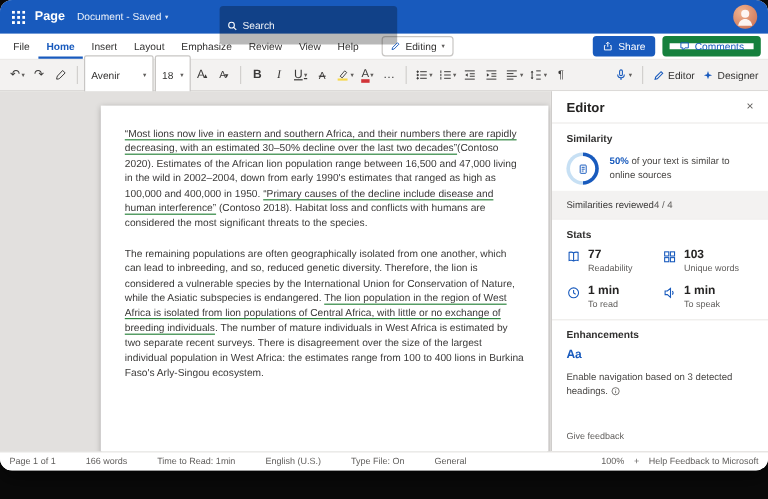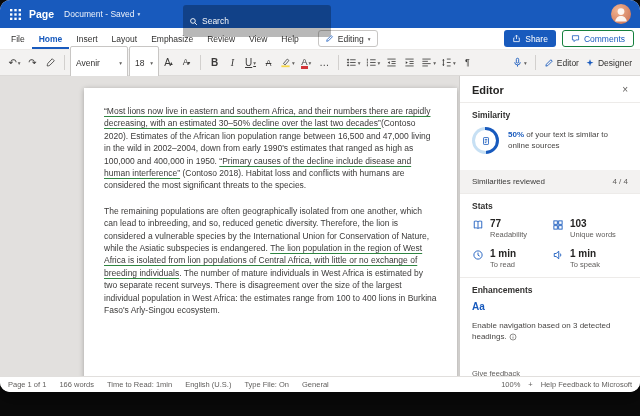--- a/index.html
+++ b/index.html
@@ -19,21 +19,21 @@
   .avatar{position:absolute;right:9px;top:4px;width:20px;height:20px;border-radius:50%;background:radial-gradient(circle at 35% 30%,#f0b490,#c96a4e);display:flex;align-items:center;justify-content:center;cursor:pointer;overflow:hidden}
 
   
   .tabsrow{height:22px;flex:0 0 auto;background:#fff;display:flex;align-items:stretch;padding:0 4px;border-bottom:1px solid #eceae8}
   .tab{font-size:8.5px;color:#323130;display:flex;align-items:center;padding:0 7px;cursor:pointer}
   .tab.active{color:#185abd;font-weight:700;box-shadow:inset 0 -2px 0 #185abd}
   .editing-pill{margin:2px 0 2px 12px;border:1px solid #c8c6c4;border-radius:3px;display:flex;align-items:center;gap:4px;padding:0 6px;font-size:8.5px;color:#323130;cursor:pointer}
   .chev{font-size:5.5px;color:#605e5c}
   .tabs-right{margin-left:auto;display:flex;align-items:center;gap:6px;padding-right:2px}
   .share-btn{background:#185abd;color:#fff;border-radius:3px;height:17px;display:flex;align-items:center;gap:4px;padding:0 8px;font-size:8.5px;cursor:pointer}
-  .comments-btn{background:#fff;border:1px solid #15803d;color:#185abd;border-radius:3px;height:17px;display:flex;align-items:center;gap:4px;padding:0 8px;font-size:8.5px;cursor:pointer}
+  .comments-btn{background:#fff;border:6px solid #15803d;color:#185abd;border-radius:3px;height:17px;display:flex;align-items:center;gap:4px;padding:0 8px;font-size:8.5px;cursor:pointer}
 
   
   .toolbar{height:26px;flex:0 0 auto;background:#f3f2f1;border-bottom:1px solid #dcdad8;display:flex;align-items:center;padding:0 6px;gap:1px}
   .tool-btn{height:18px;min-width:17px;display:inline-flex;align-items:center;justify-content:center;border-radius:2px;color:#3b3a39;font-size:10px;gap:1px;cursor:pointer;padding:0 2px}
   .tool-btn svg{display:block}
   .glyph{font-size:10px;line-height:1}
   .b{font-weight:700}.i{font-style:italic;font-family:"Liberation Serif",serif}.u{text-decoration:underline}
   .tool-select{background:#fff;border:1px solid #c8c6c4;border-radius:2px;height:33px;display:flex;align-items:center;padding:0 5px;font-size:8.5px;color:#323130;gap:5px;cursor:pointer}
   .tdivider{width:1px;height:15px;background:#d2d0ce;margin:0 4px}
   .fc{border-bottom:3px solid #d13438;line-height:9px;font-size:9.5px;font-weight:400}
@@ -51,39 +51,39 @@
   .para{font-size:8.5px;line-height:12.4px;color:#3b3a39;margin-bottom:13px}
   .sim{text-decoration:underline;text-decoration-color:#2e8540;text-underline-offset:2px;text-decoration-thickness:1px;cursor:pointer}
 
   
   .editor-panel{width:181px;flex:0 0 auto;background:#fff;border-left:1px solid #cfcdcb;display:flex;flex-direction:column;font-size:8px;color:#323130;overflow:hidden}
   .panel-header{display:flex;align-items:center;justify-content:space-between;padding:8px 12px 6px}
   .panel-title{font-size:11px;font-weight:700;color:#252423}
   .close-x{color:#605e5c;font-size:10px;cursor:pointer;line-height:1}
   .section{padding:7px 12px 8px;border-top:1px solid #edebe9}
   .sec-heading{font-weight:700;font-size:8.5px;color:#323130;margin-bottom:7px}
-  .sim-card{display:flex;gap:9px;align-items:center;margin-bottom:16px}
+  .sim-card{display:flex;gap:9px;align-items:center;margin-bottom:5px}
   .ring{width:27px;height:27px;border-radius:50%;background:conic-gradient(#185abd 0 50%,#c7e0f4 50% 100%);flex:0 0 auto;display:flex;align-items:center;justify-content:center}
   .ring-inner{width:21px;height:21px;border-radius:50%;background:#fff;display:flex;align-items:center;justify-content:center}
   .sim-text{line-height:10.5px;color:#484644}
   .pct{color:#185abd;font-weight:700}
-  .reviewed{background:#f3f2f1;margin:0 -12px -8px;padding:7px 12px;display:flex;justify-content:space-between;align-items:center;color:#3b3a39}
+  .reviewed{background:#f3f2f1;margin:0 -12px -8px;padding:7px 12px;display:flex;justify-content:flex-start;align-items:center;color:#3b3a39}
   .reviewed-val{color:#605e5c}
   .stats-grid{display:grid;grid-template-columns:1fr 1fr;row-gap:9px;column-gap:4px}
   .stat{display:flex;gap:6px;align-items:flex-start}
   .stat svg{margin-top:1px;flex:0 0 auto}
   .stat-value{font-size:10px;font-weight:700;color:#252423;line-height:11px}
   .stat-label{font-size:7.5px;color:#605e5c;margin-top:1px}
   .enh-item{display:flex;gap:17px;margin-bottom:9px;color:#484644;line-height:10.5px;cursor:pointer}
   .enh-aa{flex:0 0 auto;color:#185abd;font-weight:700;font-size:10px;line-height:10px}
   .info-svg{display:inline-block;vertical-align:-2px;margin-left:2px}
   .feedback{margin-top:auto;padding:8px 12px;color:#605e5c;font-size:7.5px;cursor:pointer}
 
   
-  .statusbar{height:16px;flex:0 0 auto;background:#fff;border-top:1px solid #e1dfdd;display:flex;align-items:center;padding:0 8px;gap:13px;font-size:7.5px;color:#605e5c}
+  .statusbar{height:16px;flex:0 0 auto;background:#fff;border-top:1px solid #e1dfdd;display:flex;align-items:center;padding:0 8px;gap:25px;font-size:7.5px;color:#605e5c}
   .sb-item{cursor:pointer;white-space:nowrap}
   .sb-right{margin-left:auto;display:flex;align-items:center;gap:8px}
 </style>
 </head>
 <body>
 
 <div class="window">
 
   <div class="titlebar">
     <span class="waffle">

